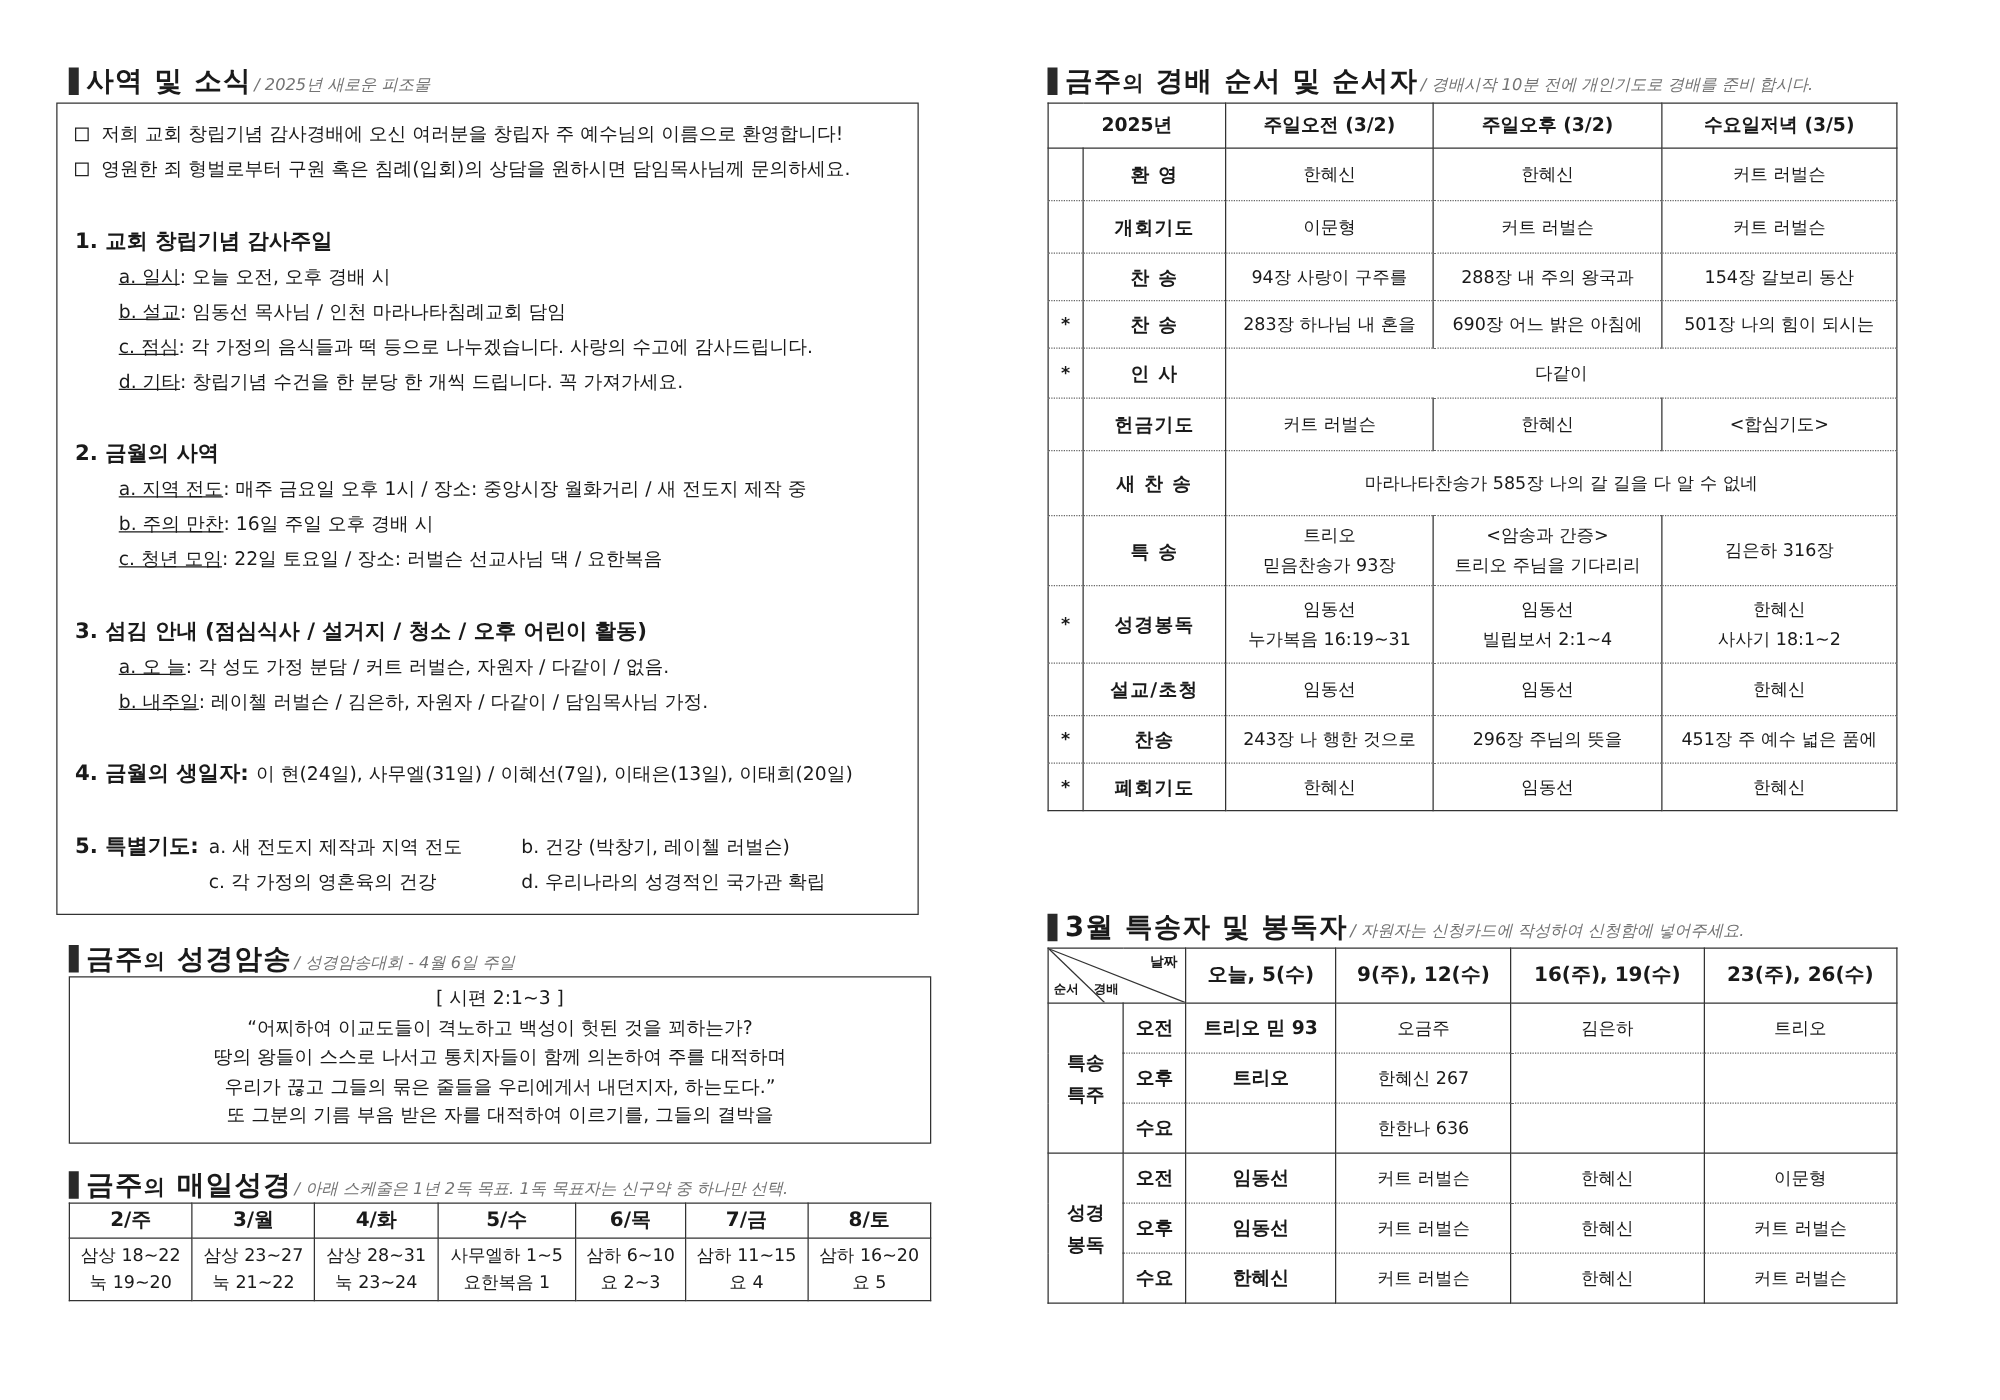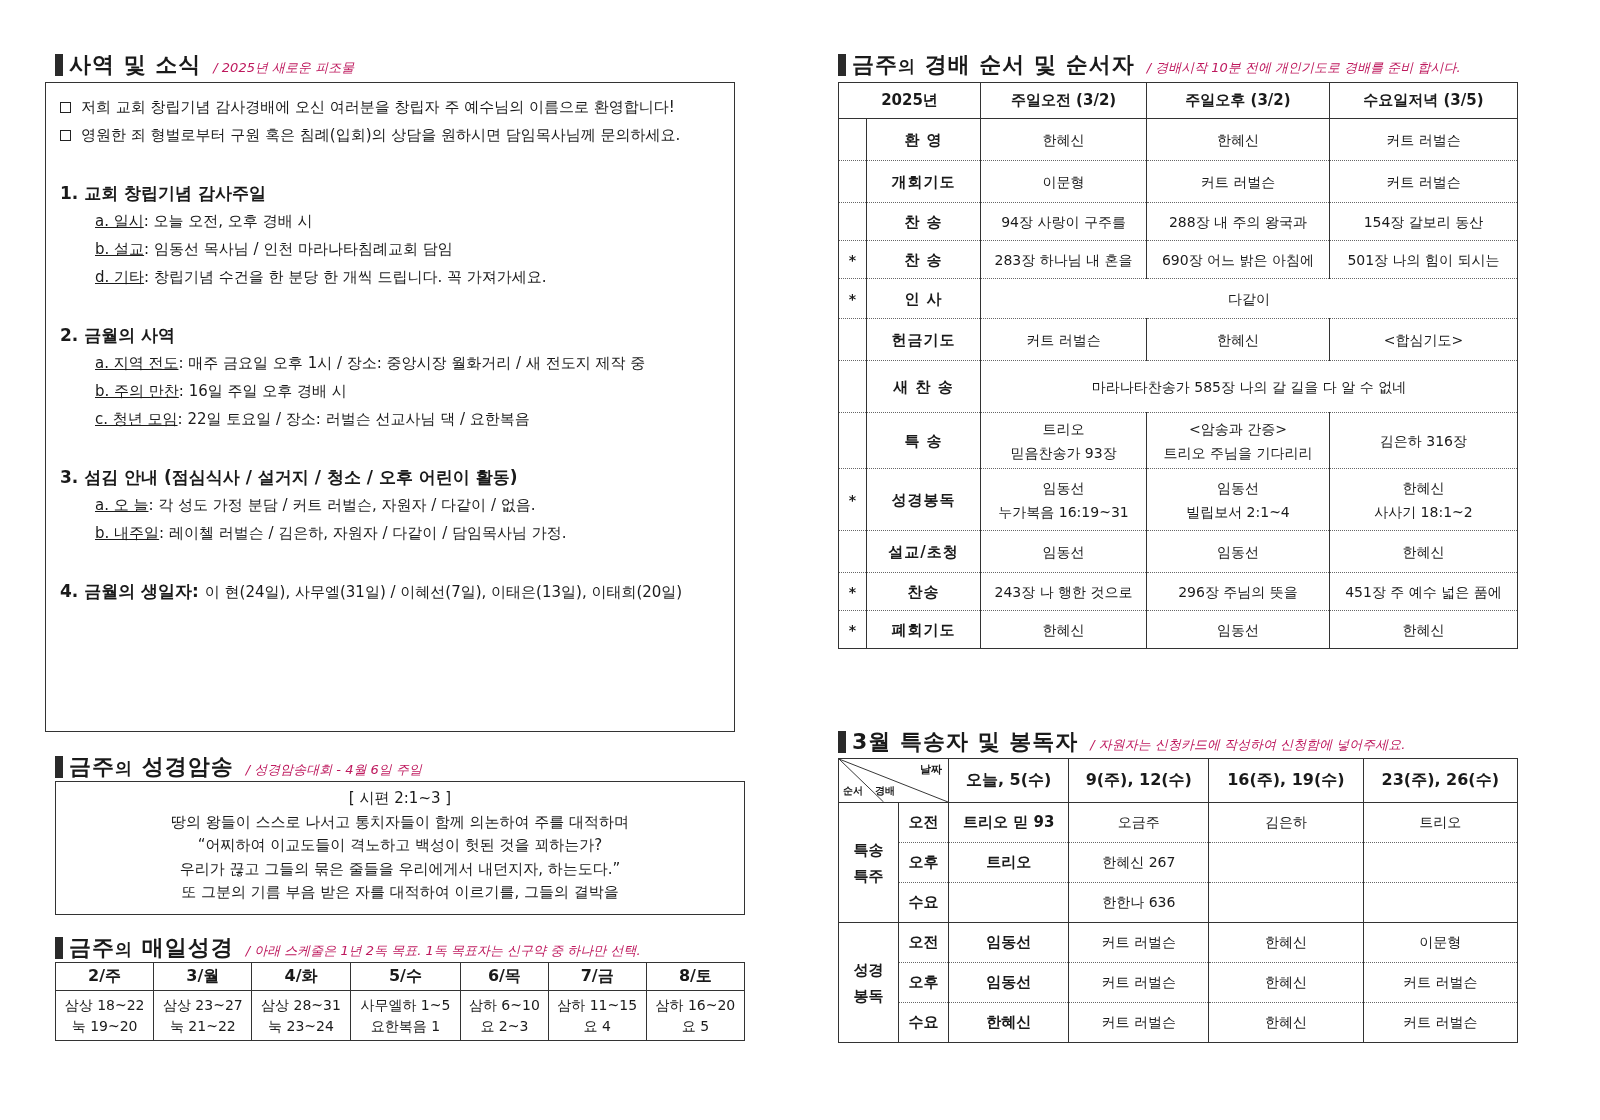--- a/index.html
+++ b/index.html
@@ -3,21 +3,21 @@
 <meta charset="utf-8">
 <style>
   * { box-sizing: border-box; margin: 0; padding: 0; }
   html, body { width: 1600px; height: 1120px; background: #ffffff; overflow: hidden; }
   body { font-family: "DejaVu Sans", "Liberation Sans", sans-serif; color: #1a1a1a; position: relative; }
 
   .section-title { position: absolute; display: flex; align-items: baseline; white-space: nowrap; }
   .section-title .bar { display: inline-block; width: 8px; height: 22px; background: #2a2a2a; margin-right: 6px; align-self: center; }
   .section-title .main { font-size: 22px; font-weight: bold; letter-spacing: 1px; }
   .section-title .main .small { font-size: 17px; font-weight: bold; }
-  .section-title .sub { font-size: 13px; font-style: italic; margin-left: 12px; color: #be185d; }
+  .section-title .sub { font-size: 13px; font-style: italic; margin-left: 2px; color: #737373; }
 
   
   #news-box { position: absolute; left: 45px; top: 82px; width: 690px; height: 650px; border: 1.5px solid #333; padding: 10px 14px; }
   .notice { font-size: 15px; line-height: 28px; display: flex; align-items: center; }
   .notice .sq { display: inline-block; width: 11px; height: 11px; border: 1.5px solid #222; margin-right: 10px; flex: none; }
   .item-title { font-size: 17px; font-weight: bold; margin-top: 30px; line-height: 28px; }
   .item-title .normal { font-weight: normal; font-size: 15px; text-align: right; }
   .sub-item { font-size: 15px; line-height: 28px; padding-left: 35px; }
   .sub-item .lbl { text-decoration: underline; }
   .pray-grid { display: grid; grid-template-columns: 250px 300px; font-size: 15px; line-height: 28px; }
@@ -69,47 +69,57 @@
     <span>저희 교회 창립기념 감사경배에 오신 여러분을 창립자 주 예수님의 이름으로 환영합니다!</span>
   </div>
   <div class="notice">
     <span class="sq"></span>
     <span>영원한 죄 형벌로부터 구원 혹은 침례(입회)의 상담을 원하시면 담임목사님께 문의하세요.</span>
   </div>
 
   <div class="item-title">1. 교회 창립기념 감사주일</div>
   <div class="sub-item"><span class="lbl">a. 일시</span><span>: 오늘 오전, 오후 경배 시</span></div>
   <div class="sub-item"><span class="lbl">b. 설교</span><span>: 임동선 목사님 / 인천 마라나타침례교회 담임</span></div>
+  <div class="sub-item"><span class="lbl">c. 점심</span><span>: 각 가정의 음식들과 떡 등으로 나누겠습니다. 사랑의 수고에 감사드립니다.</span></div>
   <div class="sub-item"><span class="lbl">d. 기타</span><span>: 창립기념 수건을 한 분당 한 개씩 드립니다. 꼭 가져가세요.</span></div>
 
   <div class="item-title">2. 금월의 사역</div>
   <div class="sub-item"><span class="lbl">a. 지역 전도</span><span>: 매주 금요일 오후 1시 / 장소: 중앙시장 월화거리 / 새 전도지 제작 중</span></div>
   <div class="sub-item"><span class="lbl">b. 주의 만찬</span><span>: 16일 주일 오후 경배 시</span></div>
   <div class="sub-item"><span class="lbl">c. 청년 모임</span><span>: 22일 토요일 / 장소: 러벌슨 선교사님 댁 / 요한복음</span></div>
 
   <div class="item-title">3. 섬김 안내 (점심식사 / 설거지 / 청소 / 오후 어린이 활동)</div>
   <div class="sub-item"><span class="lbl">a. 오  늘</span><span>: 각 성도 가정 분담 / 커트 러벌슨, 자원자 / 다같이 / 없음.</span></div>
   <div class="sub-item"><span class="lbl">b. 내주일</span><span>: 레이첼 러벌슨 / 김은하, 자원자 / 다같이 / 담임목사님 가정.</span></div>
 
   <div class="item-title">
     <span>4. 금월의 생일자:</span>
     <span class="normal">이 현(24일), 사무엘(31일) / 이혜선(7일), 이태은(13일), 이태희(20일)</span>
   </div>
 
+  <div class="item-title" style="display:flex;">
+    <span style="margin-right:8px;">5. 특별기도:</span>
+    <div class="pray-grid" style="font-weight:normal;">
+      <span>a. 새 전도지 제작과 지역 전도</span>
+      <span>b. 건강 (박창기, 레이첼 러벌슨)</span>
+      <span>c. 각 가정의 영혼육의 건강</span>
+      <span>d. 우리나라의 성경적인 국가관 확립</span>
+    </div>
+  </div>
 </div>
 
 <div class="section-title" style="left:55px; top:752px;">
   <span class="bar"></span>
   <span class="main"><span>금주</span><span class="small">의</span><span> 성경암송</span></span>
   <span class="sub">/  성경암송대회 - 4월 6일 주일</span>
 </div>
 <div id="verse-box">
   <div>[ 시편 2:1~3 ]</div>
+  <div>“어찌하여 이교도들이 격노하고 백성이 헛된 것을 꾀하는가?</div>
   <div>땅의 왕들이 스스로 나서고 통치자들이 함께 의논하여 주를 대적하며</div>
-  <div>“어찌하여 이교도들이 격노하고 백성이 헛된 것을 꾀하는가?</div>
   <div>우리가 끊고 그들의 묶은 줄들을 우리에게서 내던지자, 하는도다.”</div>
   <div>또 그분의 기름 부음 받은 자를 대적하여 이르기를, 그들의 결박을</div>
 </div>
 
 <div class="section-title" style="left:55px; top:933px;">
   <span class="bar"></span>
   <span class="main"><span>금주</span><span class="small">의</span><span> 매일성경</span></span>
   <span class="sub">/  아래 스케줄은 1년 2독 목표. 1독 목표자는 신구약 중 하나만 선택.</span>
 </div>
 <table id="daily-table">

